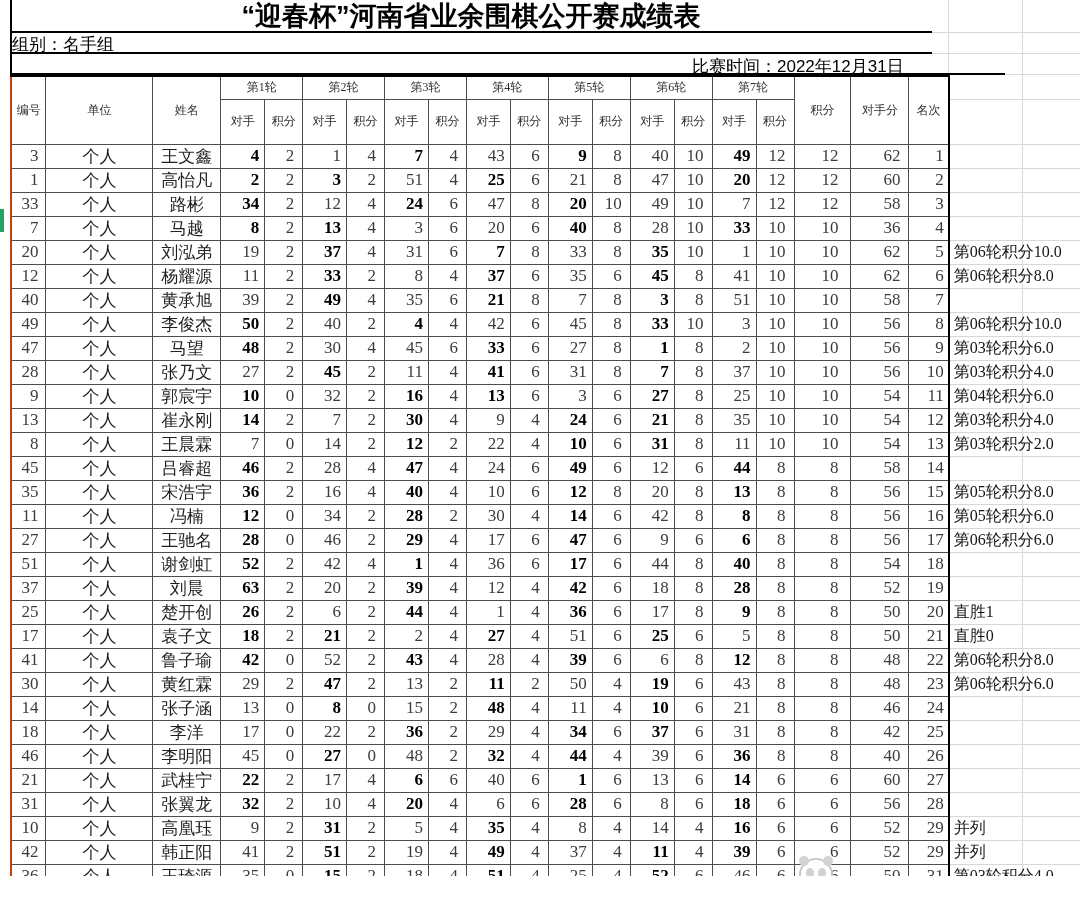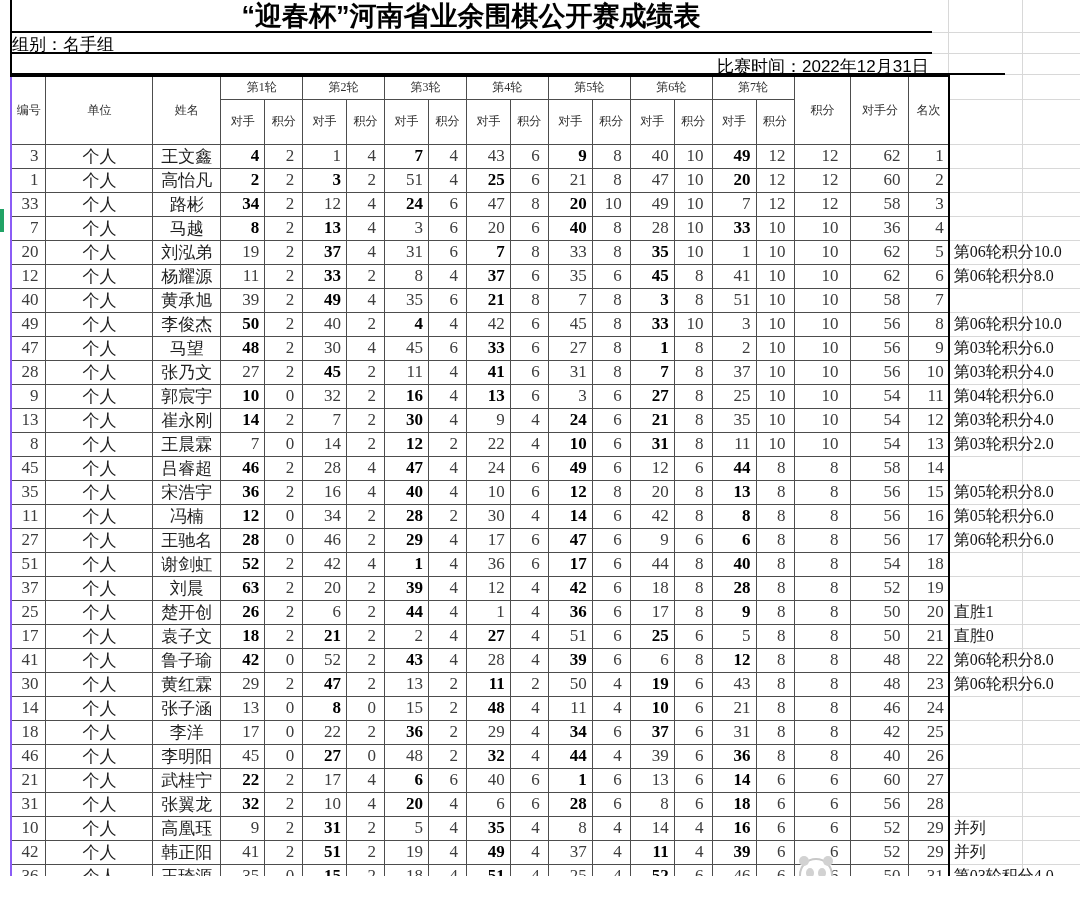--- a/index.html
+++ b/index.html
@@ -6,40 +6,40 @@
   #sheet{position:relative;width:1080px;height:876px;background:#fff;overflow:hidden;
          font-family:"Liberation Serif","DejaVu Serif",serif;}
   
   .title{position:absolute;left:10px;top:0;width:922px;height:32px;line-height:32px;
          text-align:center;font-size:27px;font-weight:bold;color:#000;
          font-family:"Liberation Sans","DejaVu Sans",sans-serif;white-space:nowrap;}
   .lbl{position:absolute;font-size:17px;font-weight:normal;color:#000;white-space:nowrap;
        font-family:"Liberation Sans","DejaVu Sans",sans-serif;}
   #group-label{left:12px;top:33px;}
   #venue-label{left:12px;top:55px;}
-  #time-label{left:717px;top:55px;}
+  #time-label{left:692px;top:55px;}
   
   .blkline{position:absolute;background:#000;height:2px;}
   .faint{position:absolute;background:#d8d8d8;}
   .vline{position:absolute;left:10px;top:0;width:2px;height:917px;background:#000;}
   
   table{position:absolute;left:10px;top:75px;border-collapse:collapse;table-layout:fixed;}
   td,th{border:1px solid #4d4d4d;padding:0;font-weight:normal;overflow:hidden;
         font-size:17px;color:#3c3c3c;white-space:nowrap;box-sizing:border-box;}
   th{font-size:12px;color:#2f2f2f;text-align:center;background:transparent;}
   tr.hr1{height:23px;} tr.hr2{height:45px;} tr.dr{height:22.11px;}
   td.id{text-align:right;padding-right:7px;}
   td.unit,td.nm{text-align:center;color:#1f1f1f;}
   td.opp{text-align:right;padding-right:5px;}
   td.pts{text-align:right;padding-right:8px;}
   td.tot{text-align:right;padding-right:12px;}
   td.osc{text-align:right;padding-right:8px;}
   td.rk{text-align:right;padding-right:4px;}
   .b{font-weight:bold;color:#000;}
-  .bL2{border-left:2px solid #8b5cf6;} .bR2{border-right:2px solid #000;}
+  .bL2{border-left:2px solid #c2410c;} .bR2{border-right:2px solid #000;}
   .bT2{border-top:2px solid #000;}
   td.note,th.note{border:none;border-bottom:1px solid #d8d8d8;text-align:left;
         padding-left:4px;font-size:16px;color:#141414;background:transparent;}
   
   #row-marker{position:absolute;left:0;top:209px;width:4px;height:23px;background:#21a366;}
   
   #watermark{position:absolute;left:792px;top:844px;width:268px;height:56px;display:flex;
              align-items:center;gap:6px;pointer-events:none;}
   #watermark span{font-size:30px;color:#c4c4c4;letter-spacing:2px;white-space:nowrap;
                   text-shadow:0 0 3px #fff,0 0 3px #fff;font-family:"Liberation Serif","DejaVu Serif",serif;}

